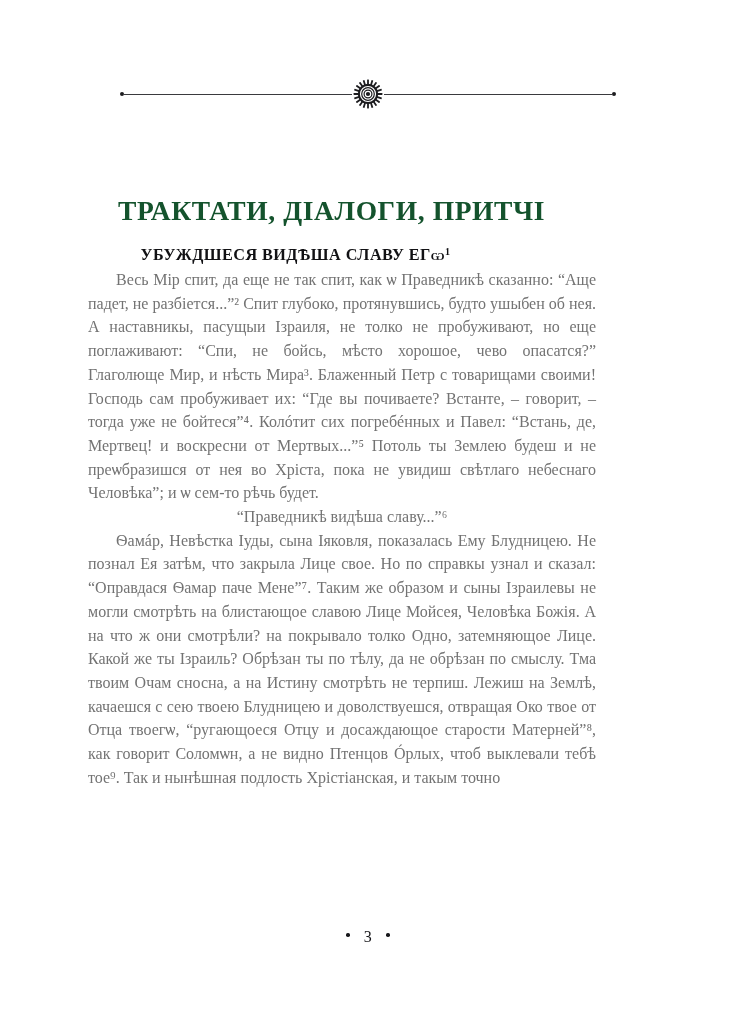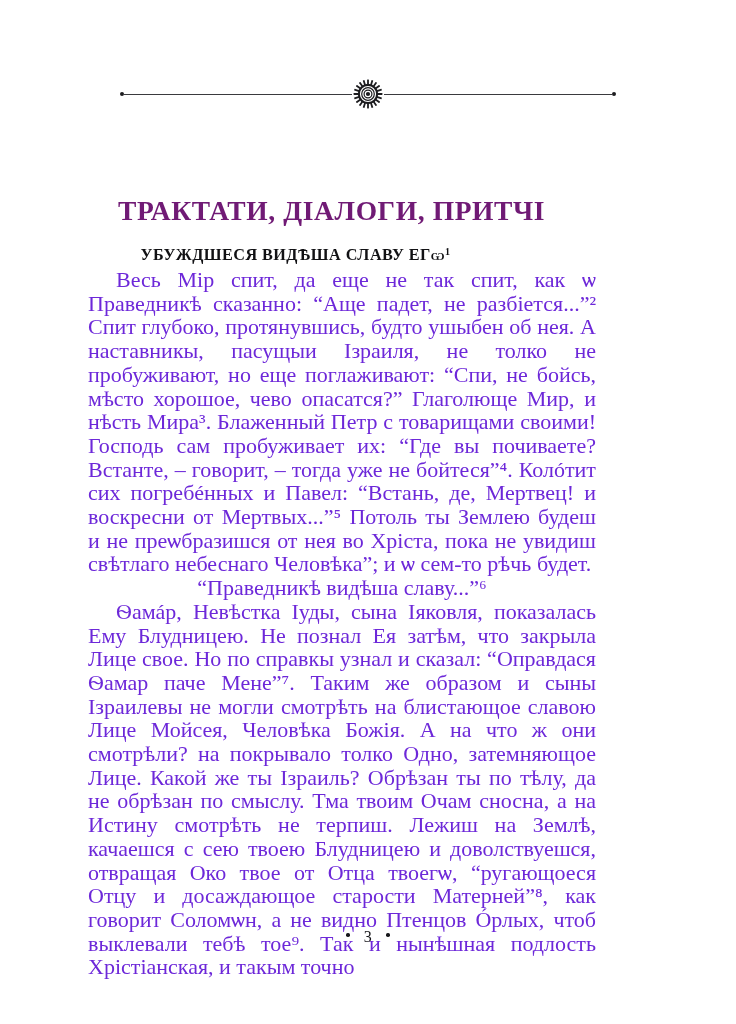--- a/index.html
+++ b/index.html
@@ -67,21 +67,21 @@
   
   .main-title {
     position: absolute;
     left: 0;
     top: 178px;
     width: 663px;
     text-align: center;
     font-size: 27.5px;
     font-weight: bold;
     letter-spacing: 0.6px;
-    color: #701a75;
+    color: #14532d;
     line-height: 1.1;
   }
 
   .sub-title {
     position: absolute;
     left: 0;
     top: 233px;
     width: 591px;
     text-align: center;
     font-size: 16.2px;
@@ -92,25 +92,25 @@
     line-height: 1.15;
   }
   .sub-title .fn { font-variant: normal; }
 
   
   .textblock {
     position: absolute;
     left: 88px;
     top: 268px;
     width: 508px;
-    font-size: 22px;
+    font-size: 16px;
     line-height: 23.7px;
     text-align: justify;
     text-justify: inter-word;
-    color: #6d28d9;
+    color: #737373;
     -webkit-hyphens: manual;
     hyphens: manual;
   }
   .textblock p {
     margin: 0;
     text-indent: 28px;
     text-align: justify;
   }
   .textblock p.centered {
     text-indent: 0;

